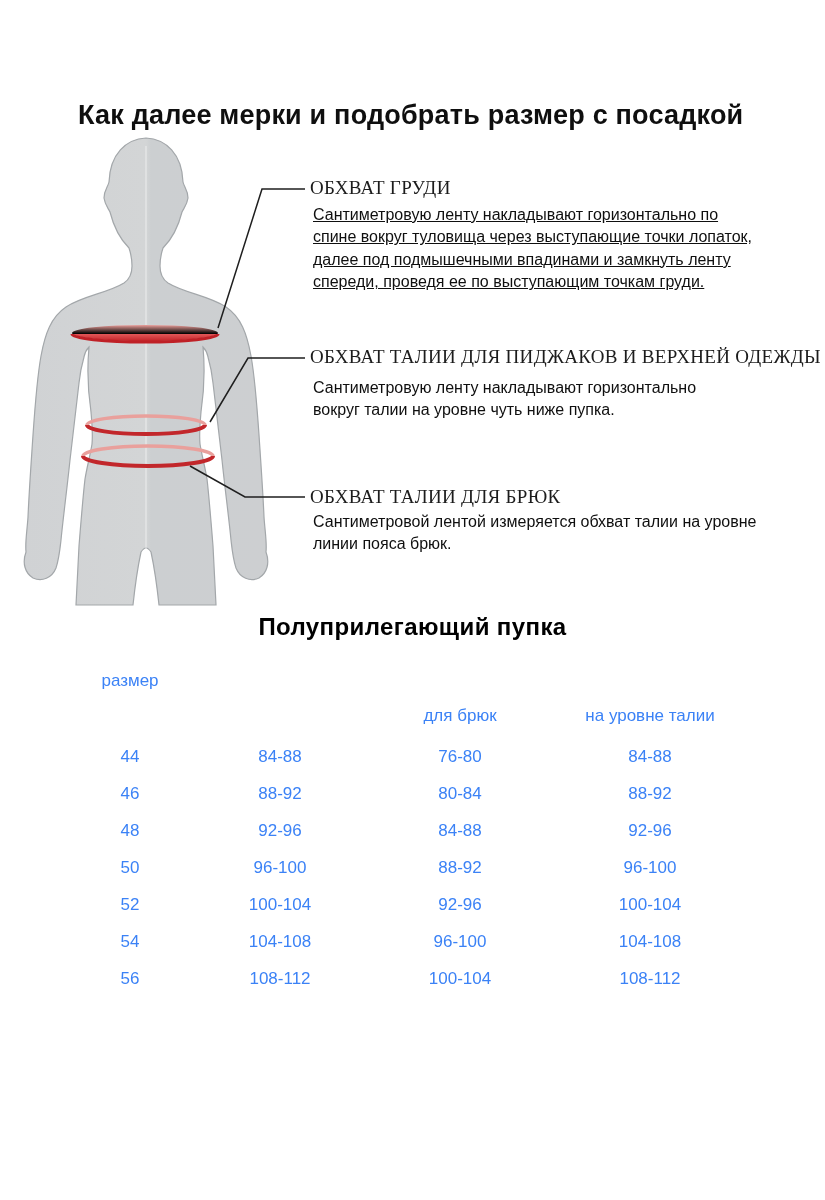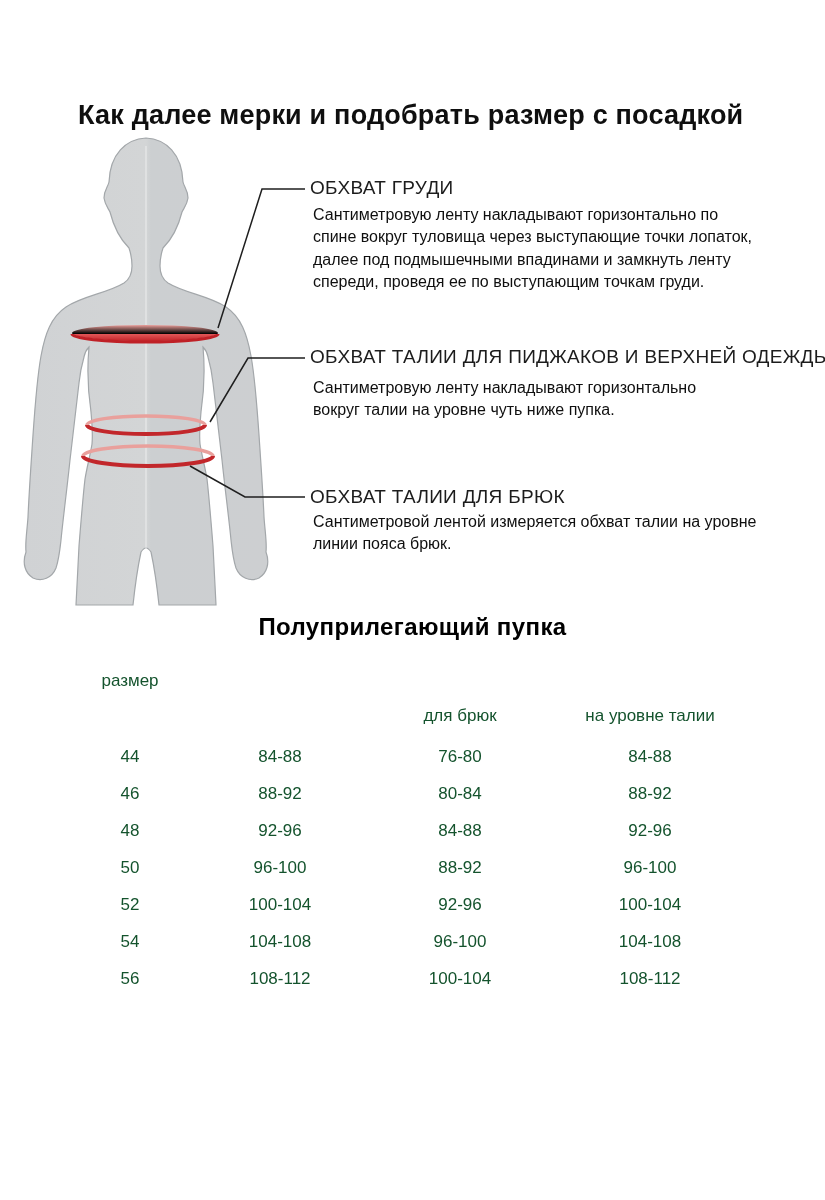--- a/index.html
+++ b/index.html
@@ -25,33 +25,34 @@
     position: absolute;
     left: 0; top: 0;
     pointer-events: none;
   }
   .measure-section { position: absolute; left: 310px; }
   .measure-heading {
     font-size: 19px;
     color: #1c1c1c;
     letter-spacing: 0.3px;
     white-space: nowrap;
+    font-family: Liberation Serif, serif;
   }
   .measure-text {
     position: absolute;
     left: 313px;
     font-size: 16px;
     line-height: 22.4px;
     color: #0f0f0f;
     white-space: pre-line;
   }
   .sec1-h { top: 177px; }
   .sec2-h { top: 346px; }
   .sec3-h { top: 486px; }
-  .sec1-t { top: 204px; width: 460px; }
+  .sec1-t { top: 204px; width: 460px; text-decoration: underline; }
   .sec2-t { top: 377px; width: 430px; }
   .sec3-t { top: 511px; width: 480px; }
 
   .table-title {
     position: absolute;
     left: 0; right: 0; top: 613px;
     text-align: center;
     font-size: 24px;
     font-weight: bold;
     color: #000;
@@ -62,21 +63,21 @@
     left: 80px; top: 663px;
     width: 680px;
   }
   .tbl-row {
     display: grid;
     grid-template-columns: 100px 200px 160px 220px;
   }
   .tbl-cell {
     text-align: center;
     font-size: 17px;
-    color: #14532d;
+    color: #3b82f6;
   }
   .hdr-row .tbl-cell { line-height: 35px; }
   .data-rows { margin-top: 5px; }
   .data-rows .tbl-cell { line-height: 37px; }
 </style>
 </head>
 <body>
 
 <h1 class="page-title">Как далее мерки и подобрать размер с посадкой</h1>
 

